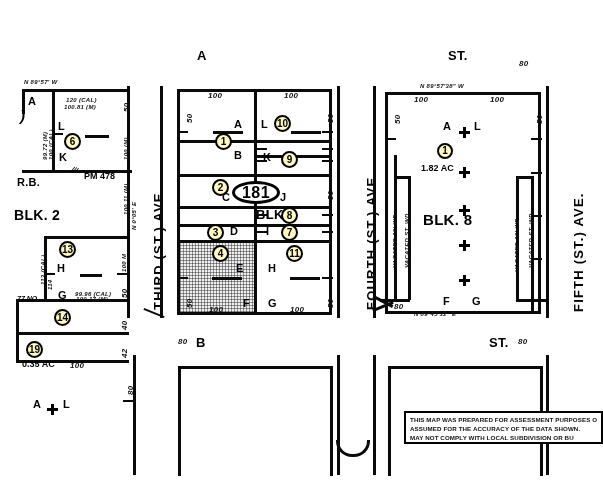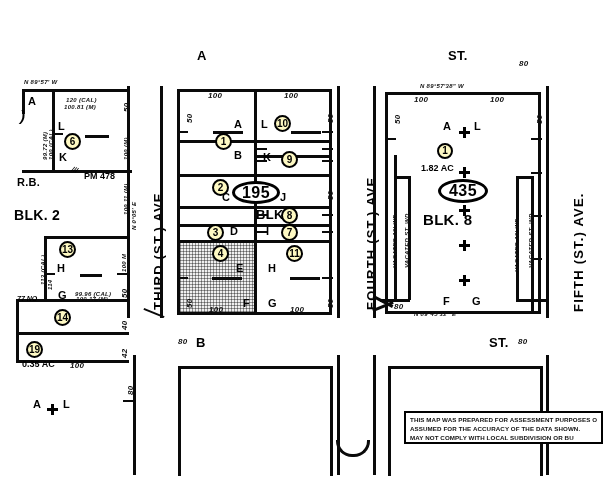--- a/index.html
+++ b/index.html
@@ -248,21 +248,21 @@
   <div class="txt lbl-sm" style="left:263px;top:152px;">K</div>
   <div class="pc" style="left:281px;top:151px;">9</div>
   <div class="tick tick-h" style="left:177px;top:131px;"></div>
   <div class="tick tick-h" style="left:322px;top:131px;"></div>
   <div class="tick tick-h" style="left:256px;top:148px;"></div>
   <div class="tick tick-h" style="left:256px;top:160px;"></div>
   <div class="tick tick-h" style="left:322px;top:148px;"></div>
   <div class="tick tick-h" style="left:322px;top:160px;"></div>
 
   <div class="pc" style="left:212px;top:179px;">2</div>
-  <div class="blknum" style="left:232px;top:181px;width:48px;height:23px;">195</div>
+  <div class="blknum" style="left:232px;top:181px;width:48px;height:23px;">181</div>
   <div class="txt lbl-sm" style="left:222px;top:192px;">C</div>
   <div class="txt lbl-sm" style="left:280px;top:192px;">J</div>
   <div class="txt dim-v" style="left:327px;top:200px;">50</div>
 
   <div class="txt lbl" style="left:220px;top:208px;font-size:13px;padding-left:36px;">BLK.</div>
   <div class="txt lbl-sm" style="left:266px;top:209px;">I</div>
   <div class="pc" style="left:281px;top:207px;">8</div>
   <div class="pc" style="left:207px;top:224px;">3</div>
   <div class="txt lbl-sm" style="left:230px;top:226px;">D</div>
   <div class="txt lbl-sm" style="left:266px;top:226px;">I</div>
@@ -296,21 +296,20 @@
   <div class="tick tick-h" style="left:531px;top:215px;"></div>
   <div class="tick tick-h" style="left:531px;top:258px;"></div>
 
   <div class="txt lbl-sm" style="left:443px;top:121px;">A</div>
   <div class="plus" style="left:459px;top:127px;"></div>
   <div class="txt lbl-sm" style="left:474px;top:121px;">L</div>
   <div class="pc" style="left:437px;top:143px;width:16px;height:16px;">1</div>
   <div class="txt lbl-xs" style="left:421px;top:164px;font-size:9px;">1.82 AC</div>
   <div class="plus" style="left:459px;top:167px;"></div>
 
-  <div class="blknum" style="left:438px;top:179px;width:50px;height:24px;">435</div>
   <div class="plus" style="left:459px;top:205px;"></div>
   <div class="txt lbl" style="left:423px;top:212px;font-size:15px;">BLK. 8</div>
   <div class="plus" style="left:459px;top:240px;"></div>
   <div class="plus" style="left:459px;top:275px;"></div>
   <div class="txt lbl-sm" style="left:443px;top:296px;">F</div>
   <div class="txt lbl-sm" style="left:472px;top:296px;">G</div>
 
   <div class="ln vln" style="left:394px;top:155px;height:145px;"></div>
   <div class="ln vln" style="left:408px;top:176px;height:124px;"></div>
   <div class="ln hln" style="left:394px;top:176px;width:16px;"></div>

